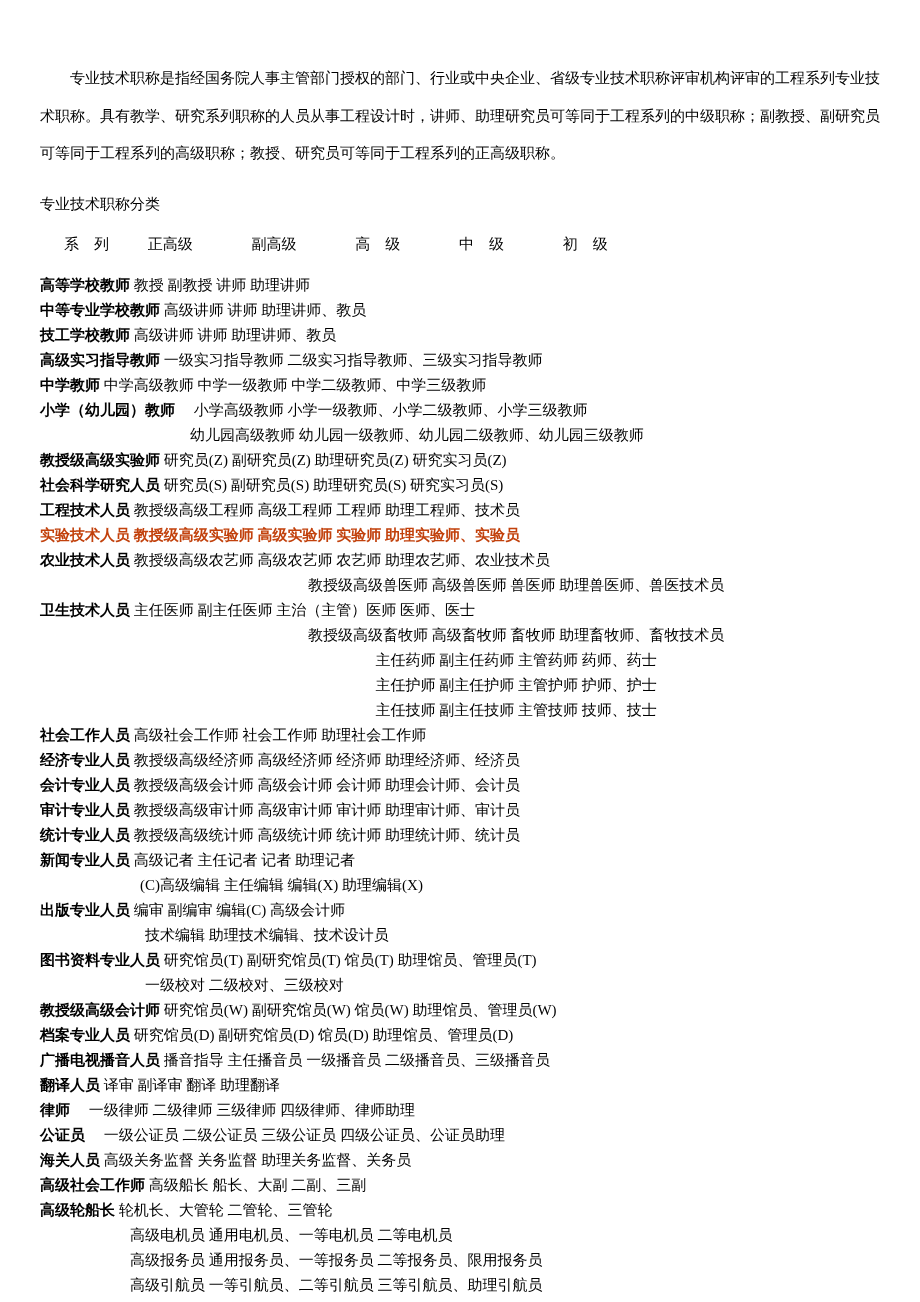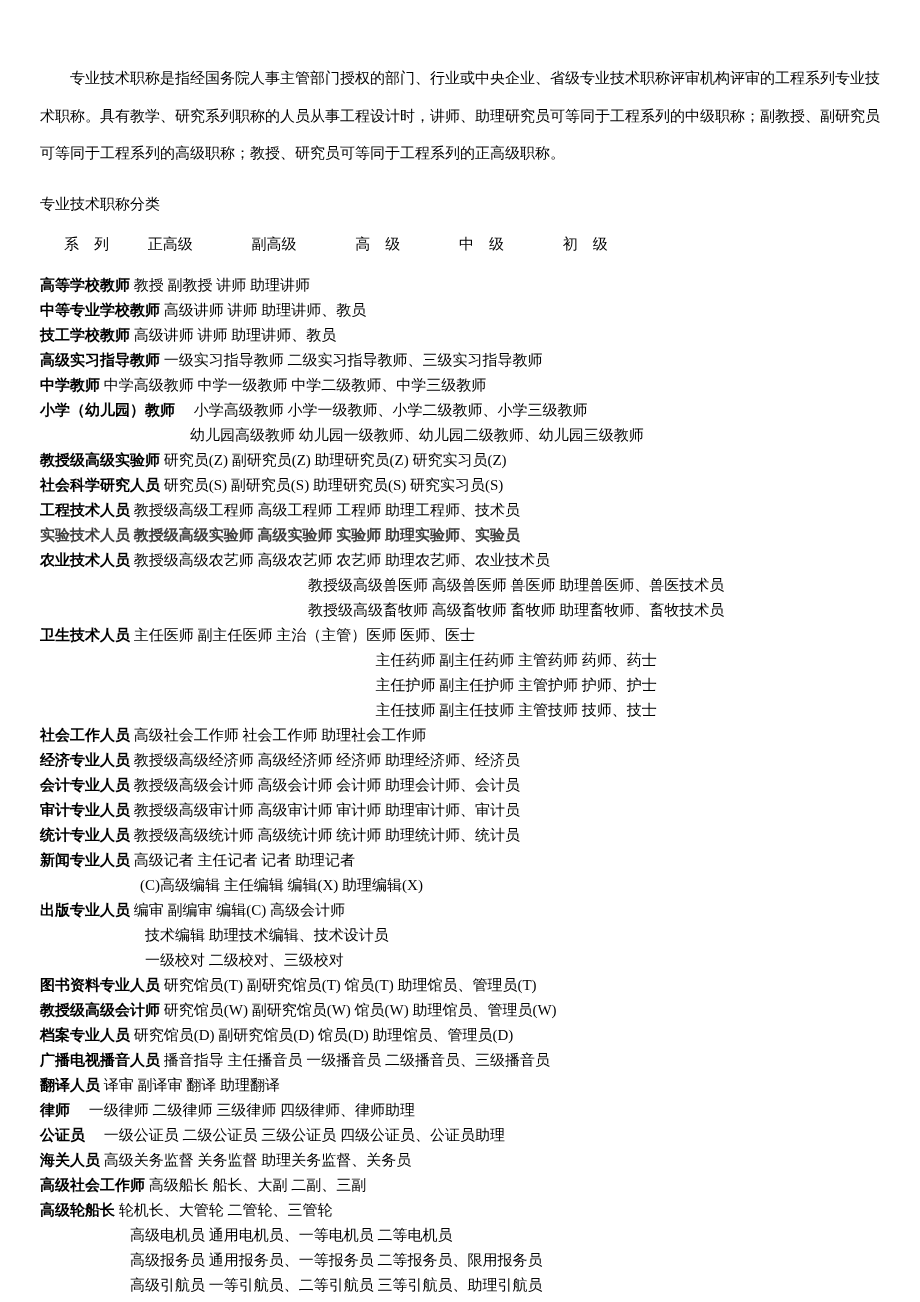--- a/index.html
+++ b/index.html
@@ -26,21 +26,21 @@
       margin-left: 24px;
     }
     .header-row span {
       display: inline-block;
     }
     .rows .row {
       margin: 2.5px 0;
       white-space: nowrap;
     }
     .bold { font-weight: bold; }
-    .highlight { color: #404040; font-weight: bold; }
+    .highlight { color: #c2410c; font-weight: bold; }
     .indent1 { padding-left: 112px; text-align: center; }
     .indent2 { padding-left: 150px; }
     .indent-news { padding-left: 100px; }
     .indent-pub { padding-left: 105px; }
     .indent-ship { padding-left: 90px; }
   </style>
 </head>
 <body>
 
 <div class="intro">专业技术职称是指经国务院人事主管部门授权的部门、行业或中央企业、省级专业技术职称评审机构评审的工程系列专业技术职称。具有教学、研究系列职称的人员从事工程设计时，讲师、助理研究员可等同于工程系列的中级职称；副教授、副研究员可等同于工程系列的高级职称；教授、研究员可等同于工程系列的正高级职称。</div>
@@ -63,36 +63,36 @@
     <div class="row"><span class="bold">高级实习指导教师</span><span> 一级实习指导教师 二级实习指导教师、三级实习指导教师</span></div>
     <div class="row"><span class="bold">中学教师</span><span> 中学高级教师 中学一级教师 中学二级教师、中学三级教师</span></div>
     <div class="row"><span class="bold">小学（幼儿园）教师</span><span>　 小学高级教师 小学一级教师、小学二级教师、小学三级教师</span></div>
     <div class="row indent2"><span>幼儿园高级教师 幼儿园一级教师、幼儿园二级教师、幼儿园三级教师</span></div>
     <div class="row"><span class="bold">教授级高级实验师</span><span> 研究员(Z) 副研究员(Z) 助理研究员(Z) 研究实习员(Z)</span></div>
     <div class="row"><span class="bold">社会科学研究人员</span><span> 研究员(S) 副研究员(S) 助理研究员(S) 研究实习员(S)</span></div>
     <div class="row"><span class="bold">工程技术人员</span><span> 教授级高级工程师 高级工程师 工程师 助理工程师、技术员</span></div>
     <div class="row"><span class="highlight">实验技术人员</span><span class="highlight"> 教授级高级实验师 高级实验师 实验师 助理实验师、实验员</span></div>
     <div class="row"><span class="bold">农业技术人员</span><span> 教授级高级农艺师 高级农艺师 农艺师 助理农艺师、农业技术员</span></div>
     <div class="row indent1"><span>教授级高级兽医师 高级兽医师 兽医师 助理兽医师、兽医技术员</span></div>
+    <div class="row"><span class="bold">卫生技术人员</span><span> 主任医师 副主任医师 主治（主管）医师 医师、医士</span></div>
     <div class="row indent1"><span>教授级高级畜牧师 高级畜牧师 畜牧师 助理畜牧师、畜牧技术员</span></div>
-    <div class="row"><span class="bold">卫生技术人员</span><span> 主任医师 副主任医师 主治（主管）医师 医师、医士</span></div>
     <div class="row indent1"><span>主任药师 副主任药师 主管药师 药师、药士</span></div>
     <div class="row indent1"><span>主任护师 副主任护师 主管护师 护师、护士</span></div>
     <div class="row indent1"><span>主任技师 副主任技师 主管技师 技师、技士</span></div>
     <div class="row"><span class="bold">社会工作人员</span><span> 高级社会工作师 社会工作师 助理社会工作师</span></div>
     <div class="row"><span class="bold">经济专业人员</span><span> 教授级高级经济师 高级经济师 经济师 助理经济师、经济员</span></div>
     <div class="row"><span class="bold">会计专业人员</span><span> 教授级高级会计师 高级会计师 会计师 助理会计师、会计员</span></div>
     <div class="row"><span class="bold">审计专业人员</span><span> 教授级高级审计师 高级审计师 审计师 助理审计师、审计员</span></div>
     <div class="row"><span class="bold">统计专业人员</span><span> 教授级高级统计师 高级统计师 统计师 助理统计师、统计员</span></div>
     <div class="row"><span class="bold">新闻专业人员</span><span> 高级记者 主任记者 记者 助理记者</span></div>
     <div class="row indent-news"><span>(C)高级编辑 主任编辑 编辑(X) 助理编辑(X)</span></div>
     <div class="row"><span class="bold">出版专业人员</span><span> 编审 副编审 编辑(C) 高级会计师</span></div>
     <div class="row indent-pub"><span>技术编辑 助理技术编辑、技术设计员</span></div>
+    <div class="row"><span class="bold">图书资料专业人员</span><span> 研究馆员(T) 副研究馆员(T) 馆员(T) 助理馆员、管理员(T)</span></div>
     <div class="row indent-pub"><span>一级校对 二级校对、三级校对</span></div>
-    <div class="row"><span class="bold">图书资料专业人员</span><span> 研究馆员(T) 副研究馆员(T) 馆员(T) 助理馆员、管理员(T)</span></div>
     <div class="row"><span class="bold">教授级高级会计师</span><span> 研究馆员(W) 副研究馆员(W) 馆员(W) 助理馆员、管理员(W)</span></div>
     <div class="row"><span class="bold">档案专业人员</span><span> 研究馆员(D) 副研究馆员(D) 馆员(D) 助理馆员、管理员(D)</span></div>
     <div class="row"><span class="bold">广播电视播音人员</span><span> 播音指导 主任播音员 一级播音员 二级播音员、三级播音员</span></div>
     <div class="row"><span class="bold">翻译人员</span><span> 译审 副译审 翻译 助理翻译</span></div>
     <div class="row"><span class="bold">律师</span><span>　 一级律师 二级律师 三级律师 四级律师、律师助理</span></div>
     <div class="row"><span class="bold">公证员</span><span>　 一级公证员 二级公证员 三级公证员 四级公证员、公证员助理</span></div>
     <div class="row"><span class="bold">海关人员</span><span> 高级关务监督 关务监督 助理关务监督、关务员</span></div>
     <div class="row"><span class="bold">高级社会工作师</span><span> 高级船长 船长、大副 二副、三副</span></div>
     <div class="row"><span class="bold">高级轮船长</span><span> 轮机长、大管轮 二管轮、三管轮</span></div>
     <div class="row indent-ship"><span>高级电机员 通用电机员、一等电机员 二等电机员</span></div>

